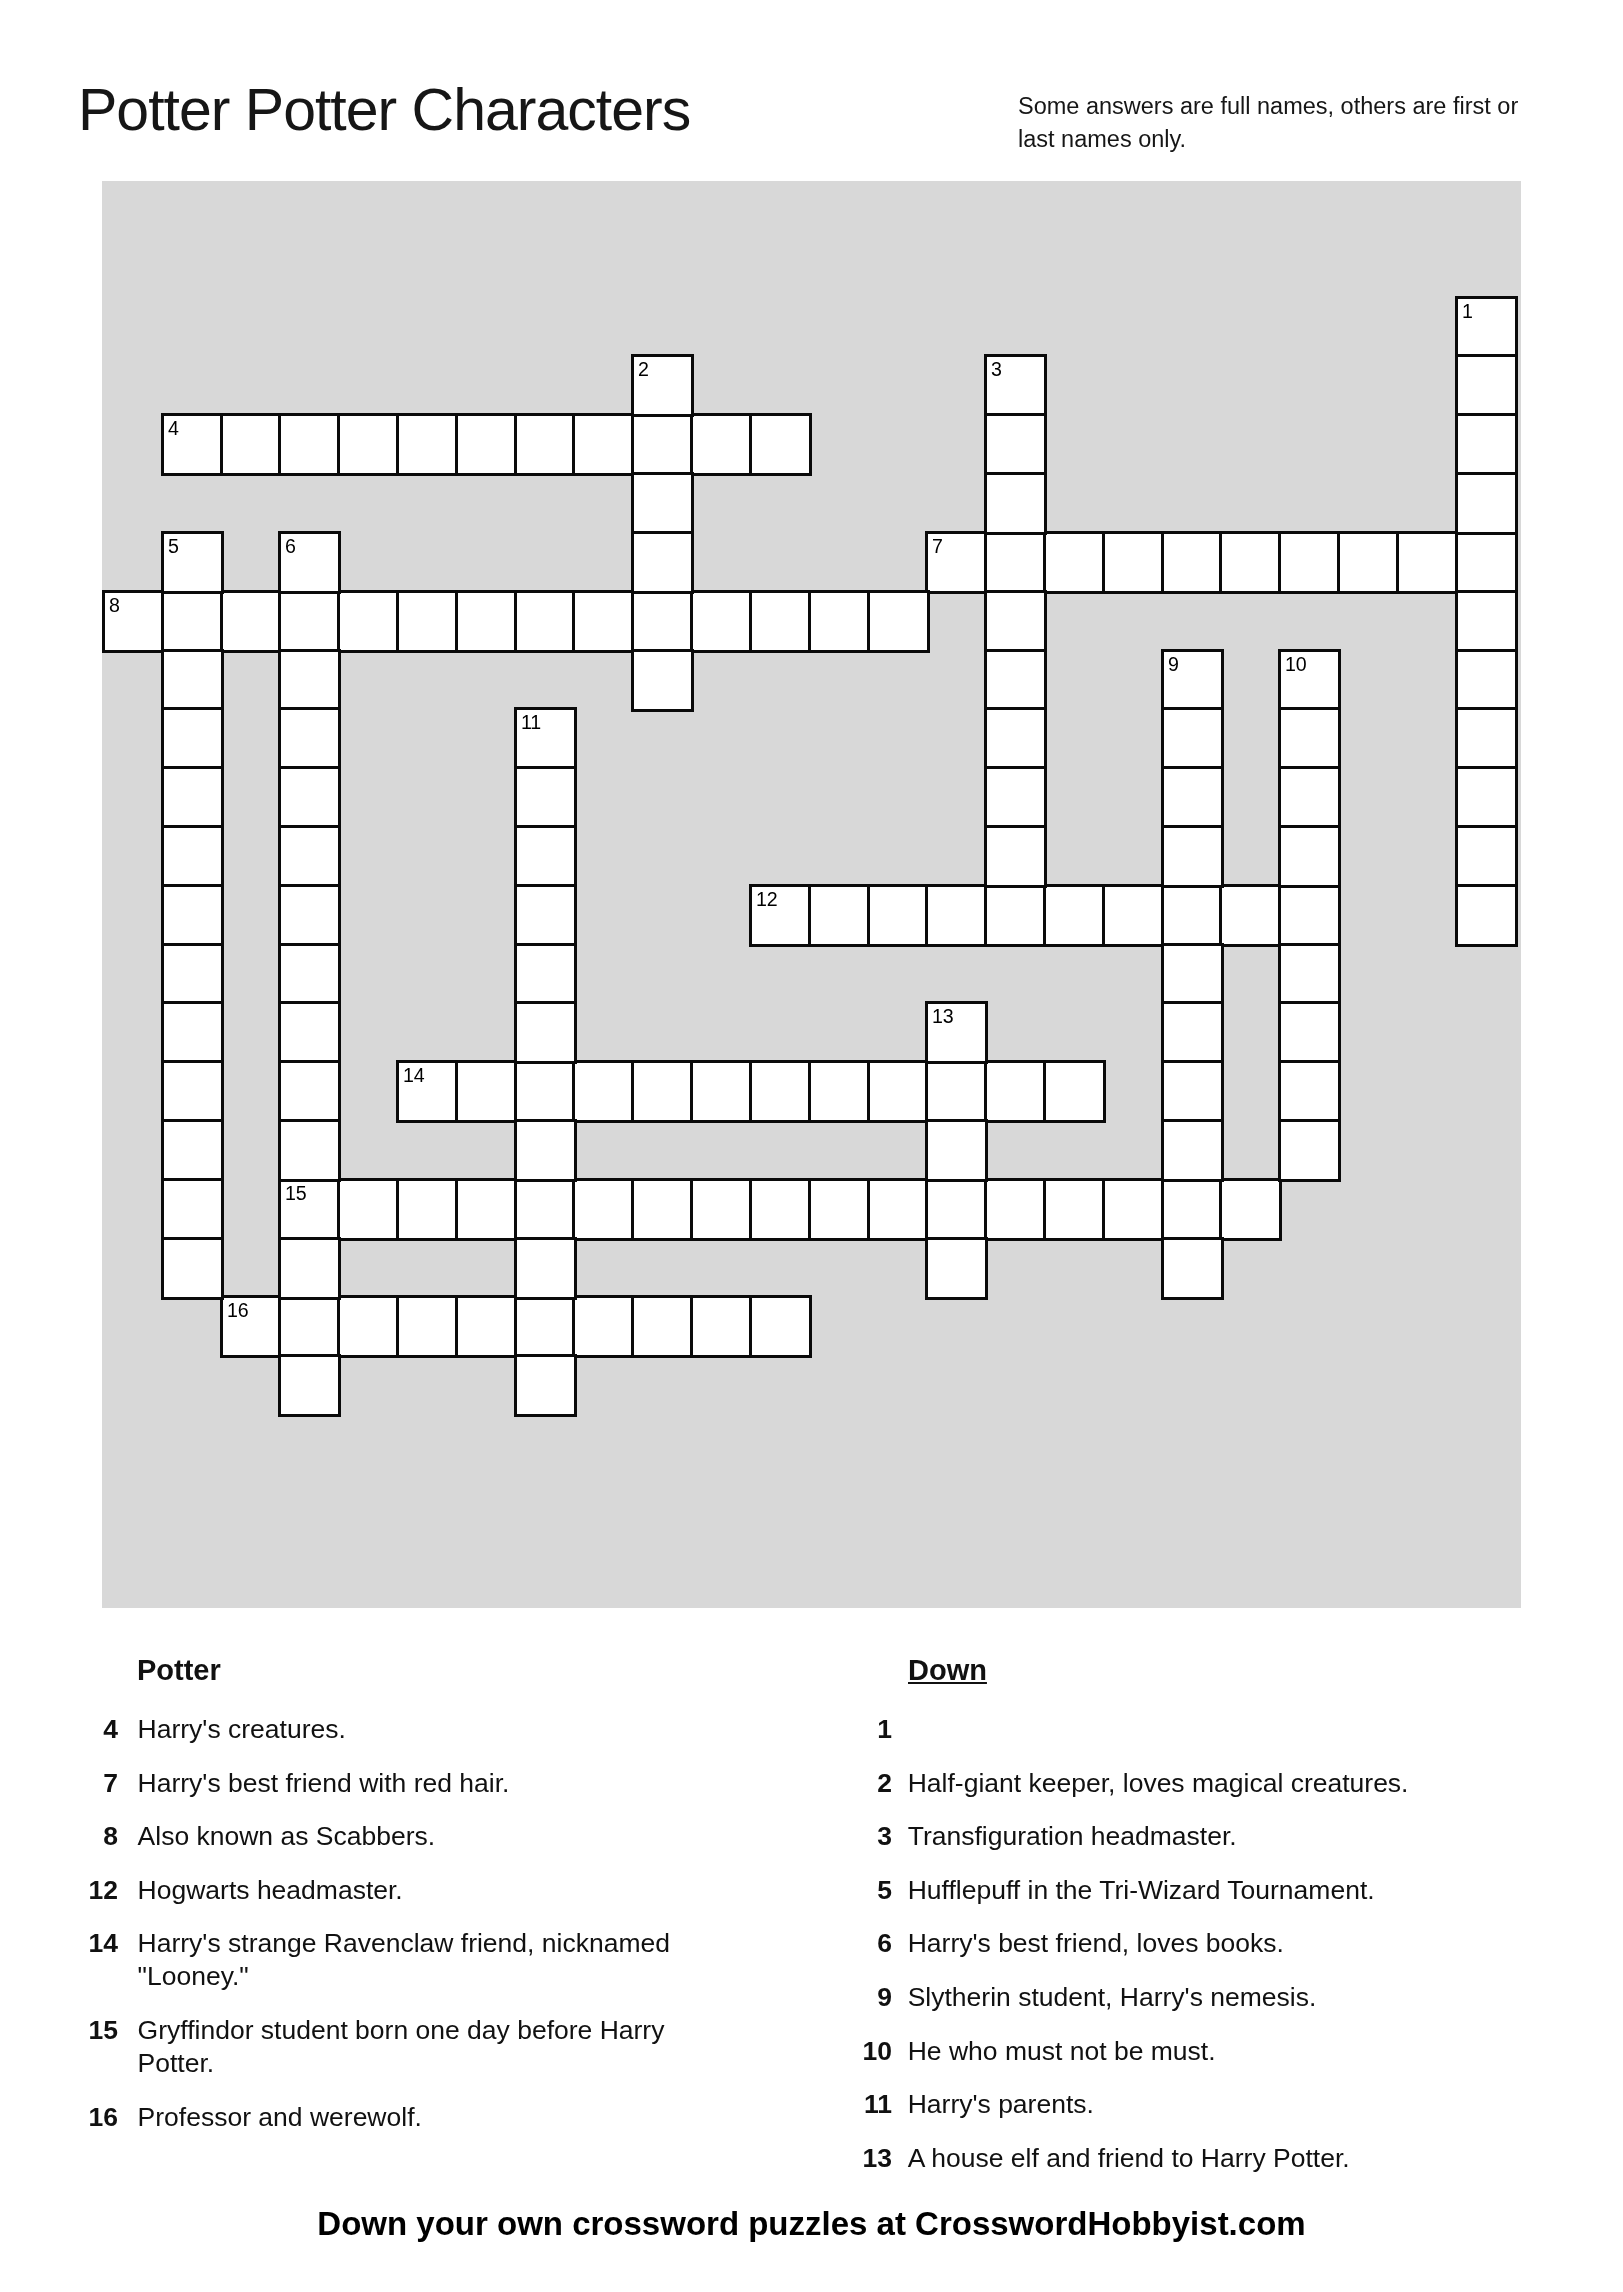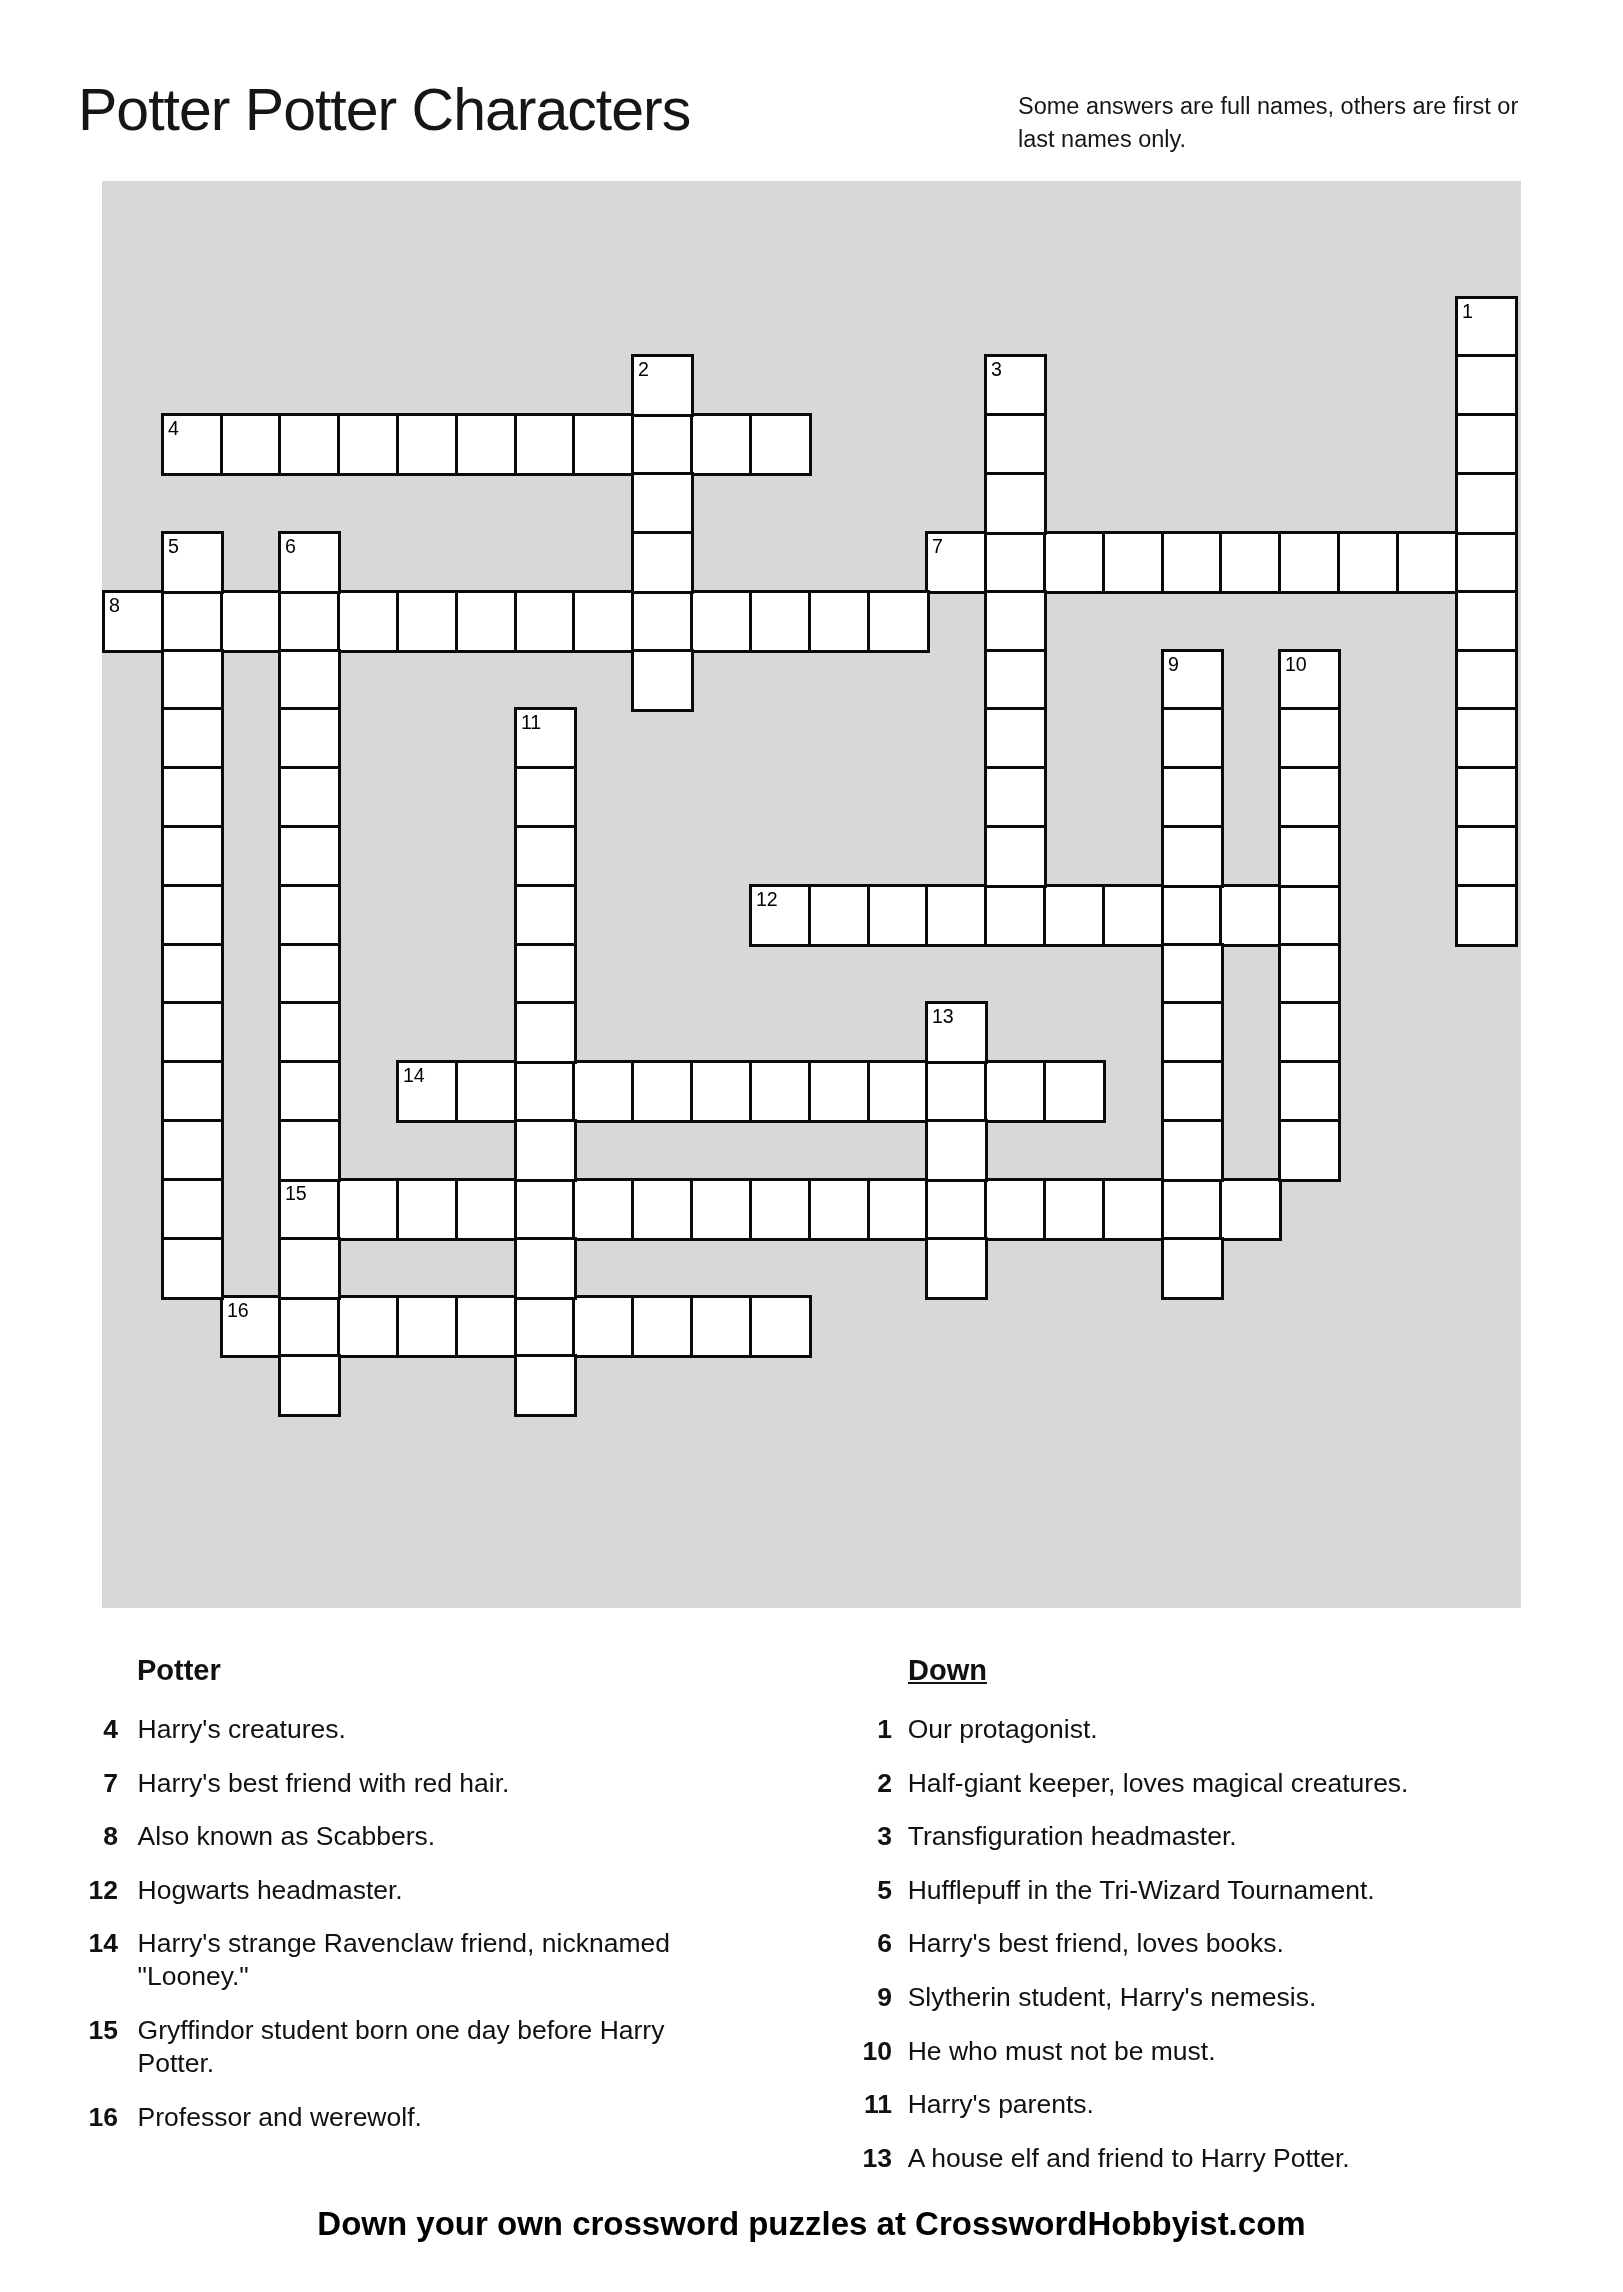--- a/index.html
+++ b/index.html
@@ -287,21 +287,20 @@
         <span class="clue-text">Gryffindor student born one day before Harry Potter.</span>
       </div>
       <div class="clue-row">
         <span class="clue-num">16</span>
         <span class="clue-text">Professor and werewolf.</span>
       </div>
     </div>
   <div id="down-list" class="clue-list list-down">
       <div class="clue-row">
         <span class="clue-num">1</span>
-        <span class="clue-text">Our protagonist.</span>
       </div>
       <div class="clue-row">
         <span class="clue-num">2</span>
         <span class="clue-text">Half-giant keeper, loves magical creatures.</span>
       </div>
       <div class="clue-row">
         <span class="clue-num">3</span>
         <span class="clue-text">Transfiguration headmaster.</span>
       </div>
       <div class="clue-row">

